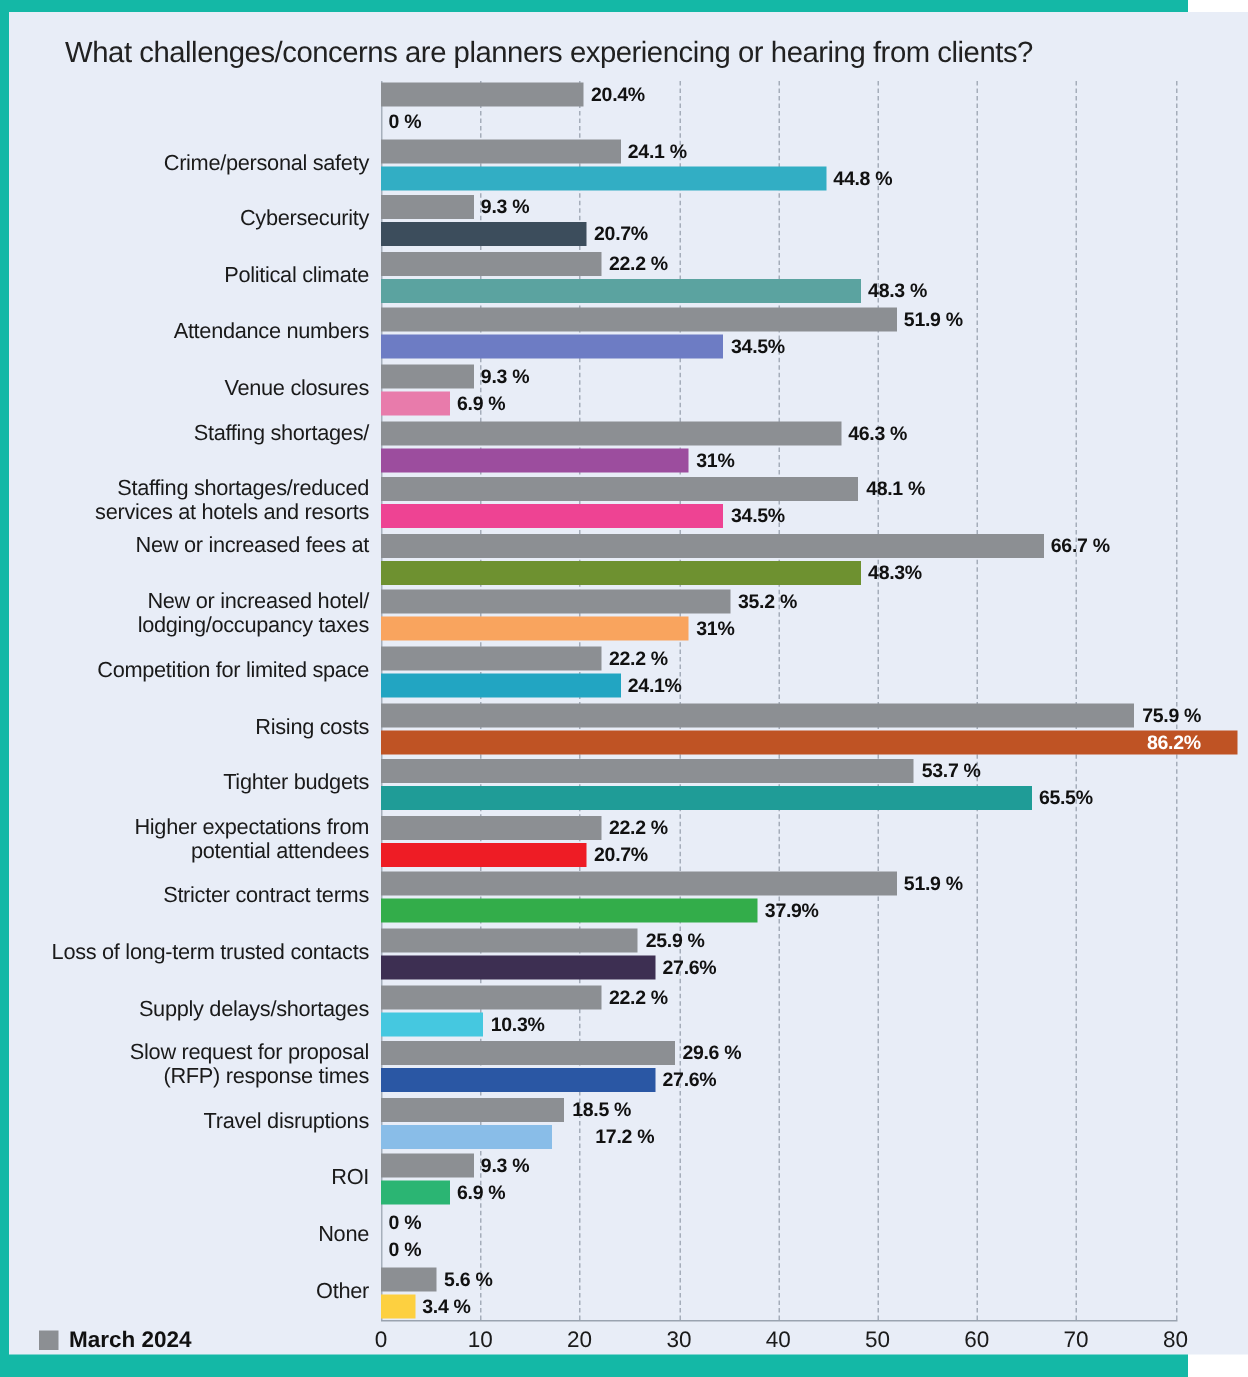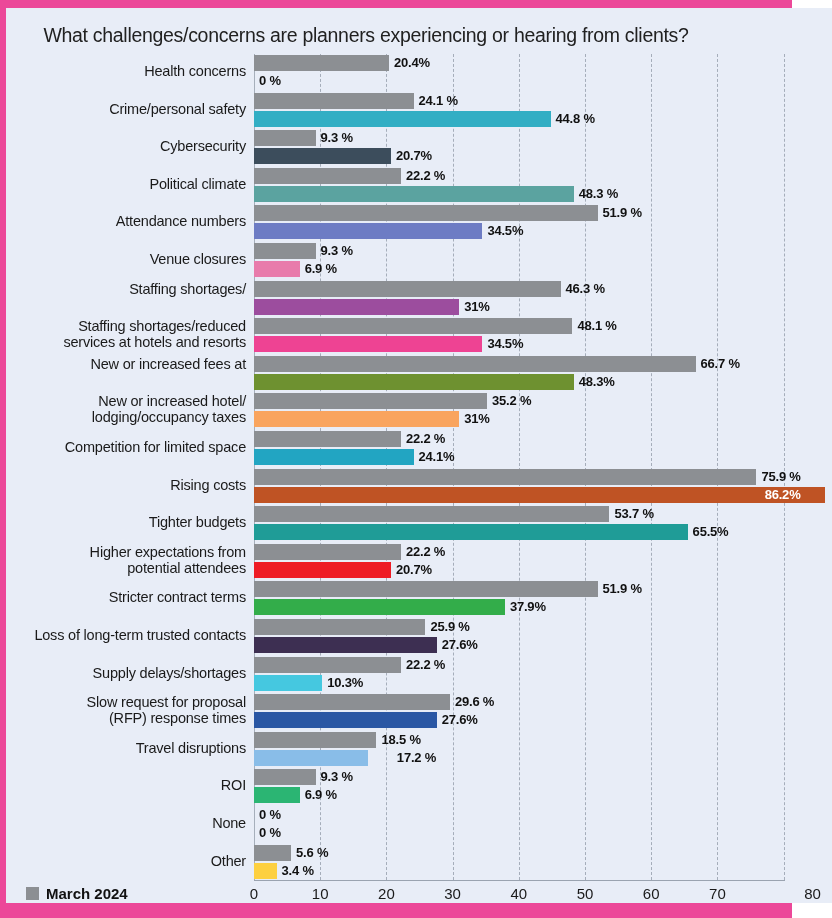--- a/index.html
+++ b/index.html
@@ -10,21 +10,21 @@
   body {
     width: 832px;
     height: 918px;
     font-family: "Liberation Sans", sans-serif;
     overflow: hidden;
   }
   #chart-root {
     position: relative;
     width: 792px;
     height: 918px;
-    background: #ec4899;
+    background: #14b8a6;
     box-sizing: border-box;
     text-decoration: underline;
   }
   .panel {
     position: absolute;
     left: 6px;
     top: 8px;
     width: 826px;
     height: 895px;
     background: #e8edf7;
@@ -149,27 +149,24 @@
     <div class="axis-line"></div>
     <div id="ticks">
         <div class="tick-label" style="left: 248px;">0</div>
         <div class="tick-label" style="left: 314.2px;">10</div>
         <div class="tick-label" style="left: 380.4px;">20</div>
         <div class="tick-label" style="left: 446.6px;">30</div>
         <div class="tick-label" style="left: 512.8px;">40</div>
         <div class="tick-label" style="left: 579px;">50</div>
         <div class="tick-label" style="left: 645.2px;">60</div>
         <div class="tick-label" style="left: 711.4px;">70</div>
-        <div class="tick-label" style="left: 777.6px; margin-left: 29px;">80</div>
+        <div class="tick-label" style="left: 777.6px;">80</div>
       </div>
     <div id="rows">
         <div class="cat-row" style="top: 46px; height: 37.6px;">
-          <div class="cat-label" style="top: 9px;">
-            <div>Health concerns</div>
-          </div>
           <div class="bar" style="top: 1px; width: 135.048px; background: rgb(140, 143, 147);"></div>
           <div class="bar-value" style="top: 1px; left: 388.048px;">20.4%</div>
           <div class="bar" style="top: 19px; width: 0px; background: rgb(232, 237, 247);"></div>
           <div class="bar-value" style="top: 19px; left: 253px;">0 %</div>
         </div>
         <div class="cat-row" style="top: 83.6px; height: 37.6px;">
           <div class="cat-label" style="top: 9px;">
             <div>Crime/personal safety</div>
           </div>
           <div class="bar" style="top: 1px; width: 159.542px; background: rgb(140, 143, 147);"></div>

